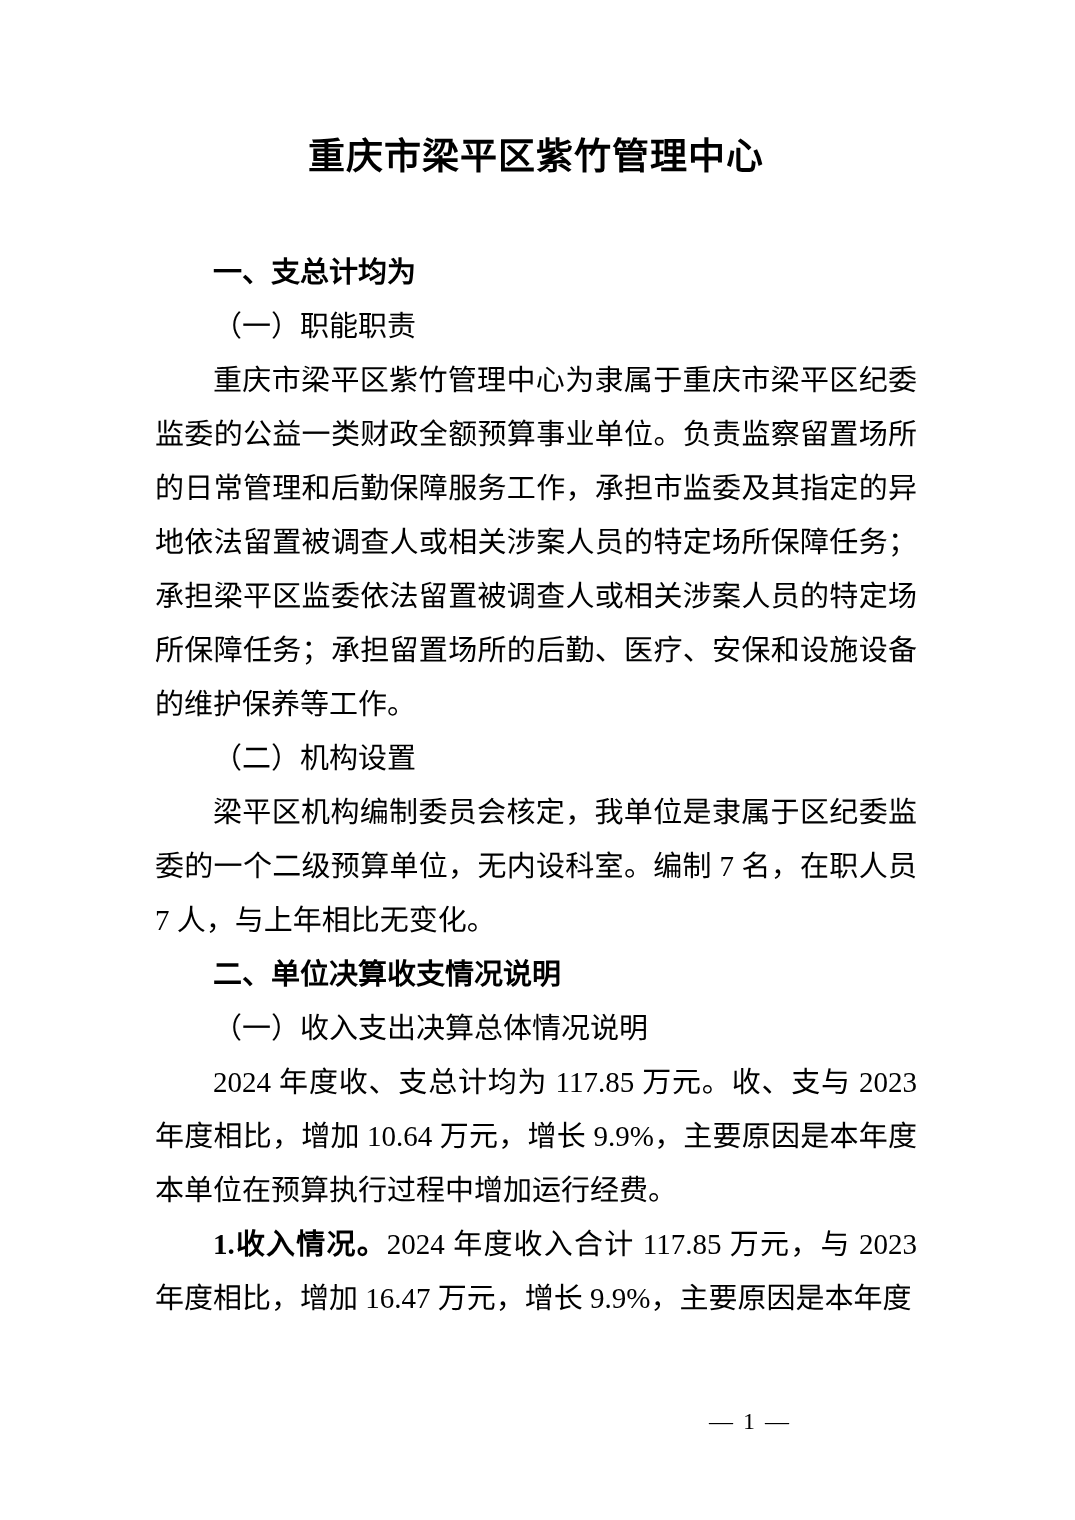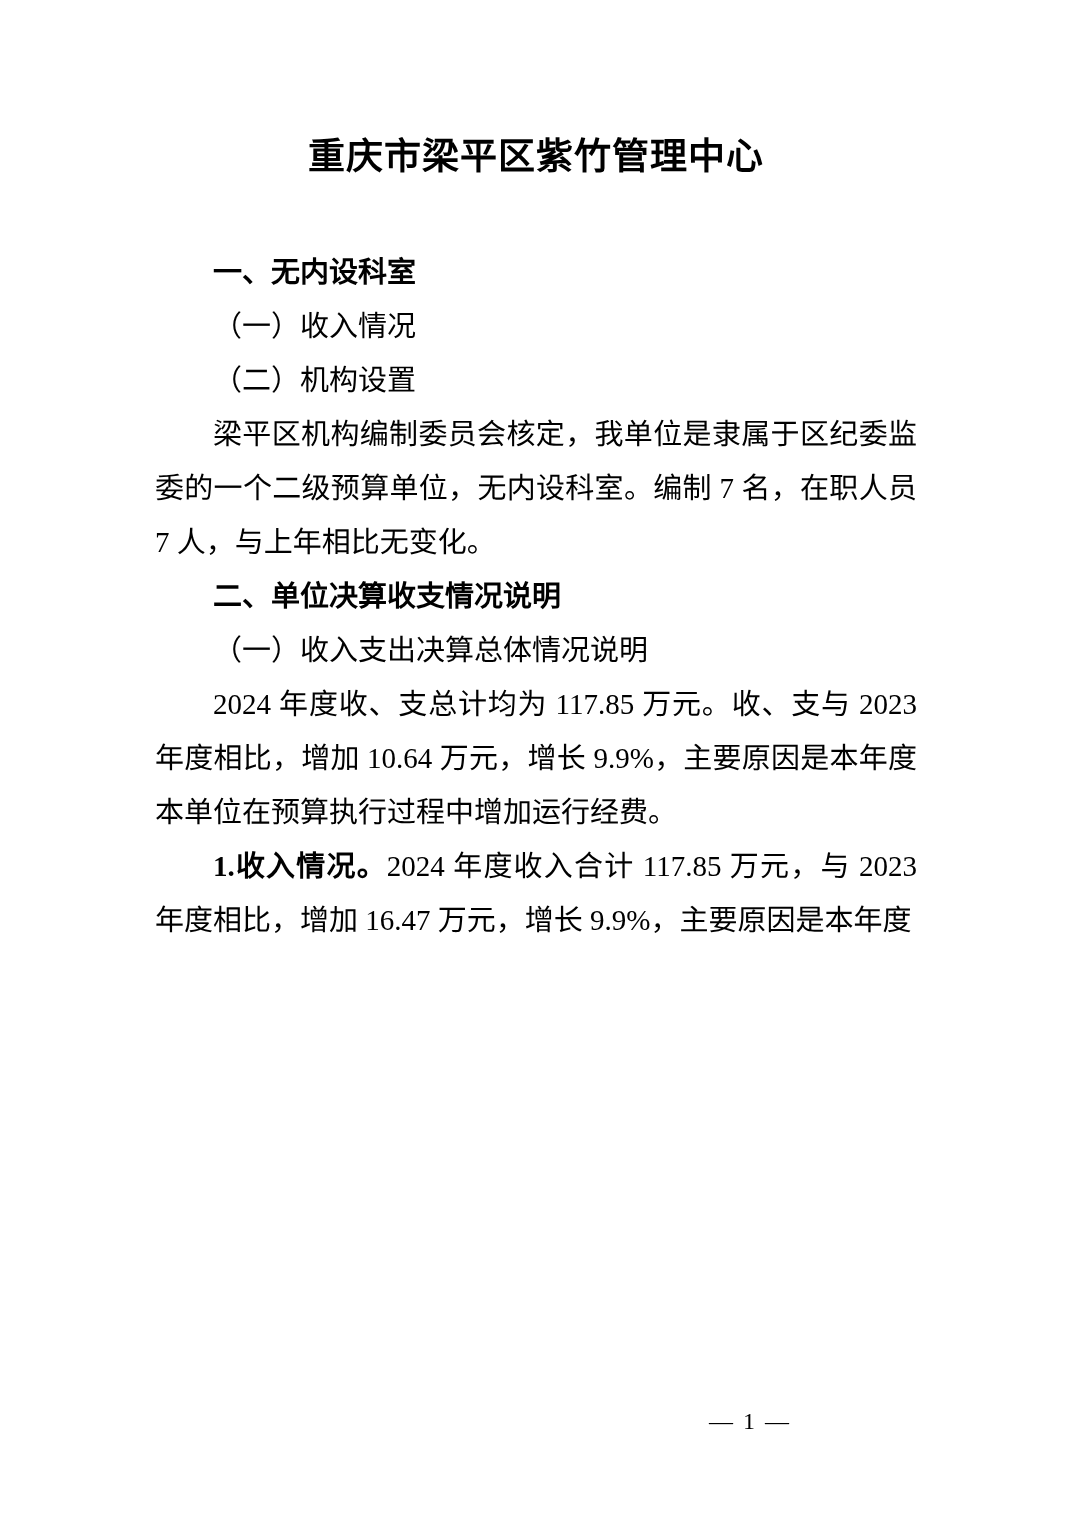--- a/index.html
+++ b/index.html
@@ -69,24 +69,25 @@
 </head>
 <body>
 
 <div class="page">
   <div class="content">
 
     <div class="doc-title">
       <div>重庆市梁平区紫竹管理中心</div>
     </div>
 
-    <p class="h1">一、无内设科室</p>
+    <p class="h1">一、支总计均为</p>
 
-    <p class="h2">（一）收入情况</p>
+    <p class="h2">（一）职能职责</p>
 
+    <p class="para">重庆市梁平区紫竹管理中心为隶属于重庆市梁平区纪委监委的公益一类财政全额预算事业单位。负责监察留置场所的日常管理和后勤保障服务工作，承担市监委及其指定的异地依法留置被调查人或相关涉案人员的特定场所保障任务；承担梁平区监委依法留置被调查人或相关涉案人员的特定场所保障任务；承担留置场所的后勤、医疗、安保和设施设备的维护保养等工作。</p>
 
     <p class="h2">（二）机构设置</p>
 
     <p class="para">梁平区机构编制委员会核定，我单位是隶属于区纪委监委的一个二级预算单位，无内设科室。编制 7 名，在职人员 7 人，与上年相比无变化。</p>
 
     <p class="h1">二、单位决算收支情况说明</p>
 
     <p class="h2">（一）收入支出决算总体情况说明</p>
 
     <p class="para">2024 年度收、支总计均为 117.85 万元。收、支与 2023 年度相比，增加 10.64 万元，增长 9.9%，主要原因是本年度本单位在预算执行过程中增加运行经费。</p>

